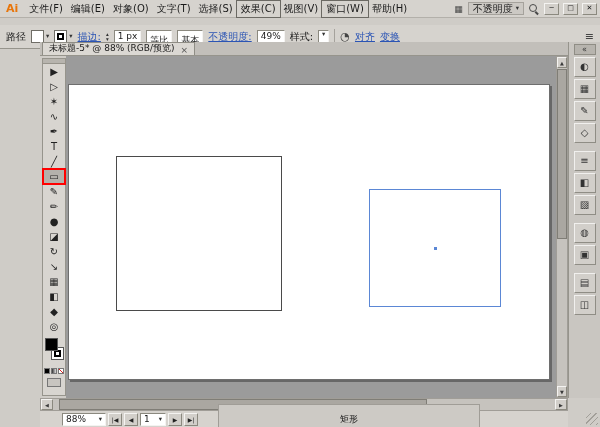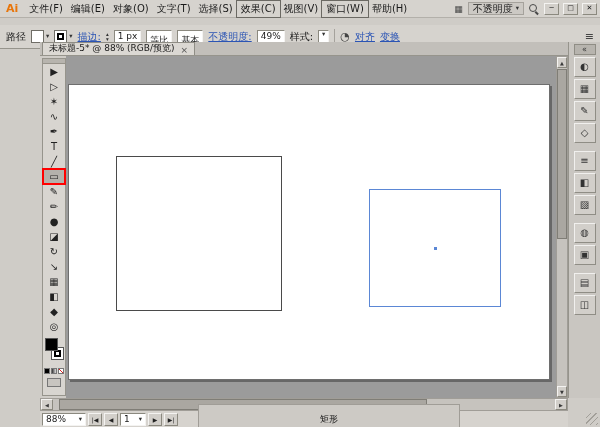--- a/index.html
+++ b/index.html
@@ -94,21 +94,21 @@
   .dock-collapse{width:22px;height:11px;font-size:8px;line-height:10px;text-align:center;
     background:#b7b4ae;border:1px solid #8f8d85;color:#333;}
   .dockbtn{width:22px;height:20px;display:flex;align-items:center;justify-content:center;flex:none;
     background:#d2cfca;border:1px solid;border-color:#f1f0ee #8f8d85 #8f8d85 #f1f0ee;}
   .dockbtn.gap{margin-top:6px;}
   .picon{font-size:10px;color:#333;line-height:1;}
   
   .statusbar{position:absolute;left:40px;top:411px;width:528px;height:16px;background:#d6d3ce;
     display:flex;align-items:center;gap:2px;padding:1px 2px;}
   .zoombox{width:44px;height:13px;background:#fff;border:1px solid;border-color:#8b897f #f4f3f1 #f4f3f1 #8b897f;
-    display:flex;align-items:center;justify-content:space-between;padding:0 3px;font-size:9px;}
+    display:flex;align-items:center;justify-content:space-between;padding:0 3px;font-size:9px;margin-left:20px;}
   .navbtn{min-width:14px;height:13px;background:#d2cfca;border:1px solid;
     border-color:#f4f3f1 #8b897f #8b897f #f4f3f1;font-size:6px;display:flex;align-items:center;justify-content:center;padding:0 1px;color:#222;}
   .abfield{width:26px;height:13px;background:#fff;border:1px solid;border-color:#8b897f #f4f3f1 #f4f3f1 #8b897f;
     display:flex;align-items:center;justify-content:space-between;padding:0 3px;font-size:9px;}
   .statusfield{width:262px;height:30px;border:1px solid #a09d97;background:#cdcac5;
     display:flex;align-items:center;justify-content:center;font-size:9px;margin-left:18px;}
   .corner{position:absolute;left:568px;top:398px;width:32px;height:29px;background:#cfccc7;}
   .corner::after{content:"";position:absolute;right:2px;bottom:2px;width:12px;height:12px;
     background:repeating-linear-gradient(135deg,transparent 0 3px,#a29f99 3px 4px);}
 </style>

